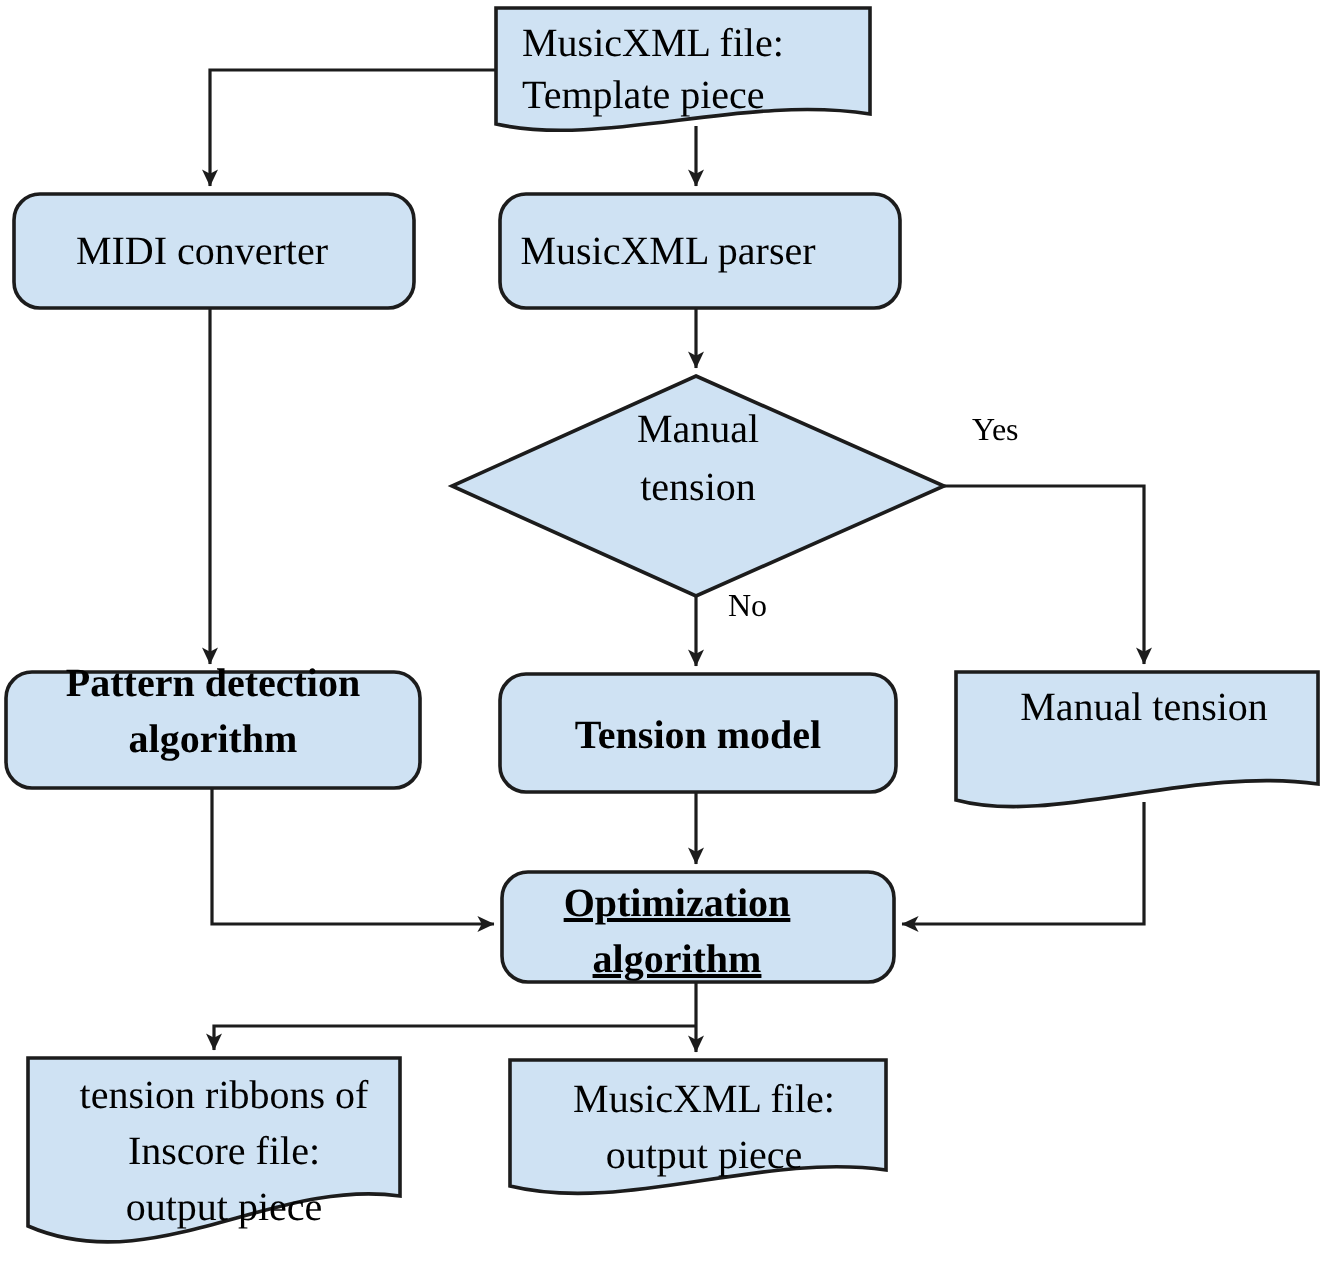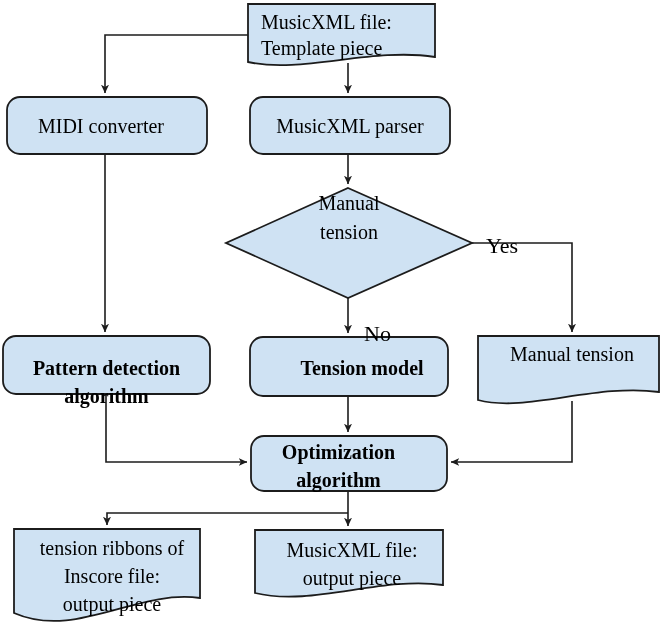--- a/index.html
+++ b/index.html
@@ -25,21 +25,21 @@
   .label {
     position: absolute;
     font-size: 20px;
     line-height: 26px;
     white-space: nowrap;
   }
   .label.center { text-align: center; }
   .label.bold { font-weight: bold; line-height: 28px; }
   .label.diamond-text { line-height: 29px; }
   .label.doc-lines { line-height: 28px; text-align: center; }
-  .edge-label { position: absolute; font-size: 22px; margin-top: 26px; }
+  .edge-label { position: absolute; font-size: 16px; }
 </style>
 </head>
 <body>
 
 <div class="canvas">
 
   <svg width="664" height="634" viewBox="0 0 664 634">
     <defs>
       <marker id="arrow" markerWidth="11" markerHeight="10" refX="8.3" refY="4" orient="auto" markerUnits="userSpaceOnUse">
         <path d="M0,0 L8.5,4 L0,8 L2.2,4 Z" fill="var(--connector)"></path>
@@ -74,42 +74,42 @@
     </g>
   </svg>
 
   <div class="label" style="left:261px; top:9px; width:170px;">
     <div>MusicXML file:</div>
     <div>Template piece</div>
   </div>
 
   <div class="label center" style="left:7px; top:113px; width:188px;">MIDI converter</div>
 
-  <div class="label center" style="left:250px; top:113px; width:200px;">MusicXML parser</div>
+  <div class="label center" style="left:234px; top:113px; width:200px;">MusicXML parser</div>
 
-  <div class="label center diamond-text" style="left:269px; top:189px; width:160px;">
+  <div class="label center diamond-text" style="left:269px; top:201px; width:160px;">
     <div>Manual</div>
     <div>tension</div>
   </div>
 
   <div class="edge-label" style="left:486px; top:207px;">Yes</div>
   <div class="edge-label" style="left:364px; top:295px;">No</div>
 
-  <div class="label center bold" style="left:3px; top:354px; width:207px;">
+  <div class="label center bold" style="left:3px; top:328px; width:207px;">
     <div>Pattern detection</div>
     <div>algorithm</div>
   </div>
 
-  <div class="label center bold" style="left:250px; top:354px; width:198px;padding-left:13px;">Tension model</div>
+  <div class="label center bold" style="left:250px; top:354px; width:198px;">Tension model</div>
 
   <div class="label doc-lines" style="left:489px; top:340px; width:166px;">
     <div>Manual tension</div>
   </div>
 
-  <div class="label center bold" style="left:251px; top:438px; width:175px;">
+  <div class="label center bold" style="left:251px; top:438px; width:175px;text-decoration:underline;">
     <div>Optimization</div>
     <div>algorithm</div>
   </div>
 
   <div class="label doc-lines" style="left:27px; top:534px; width:170px;">
     <div>tension ribbons of</div>
     <div>Inscore file:</div>
     <div>output  piece</div>
   </div>
 

